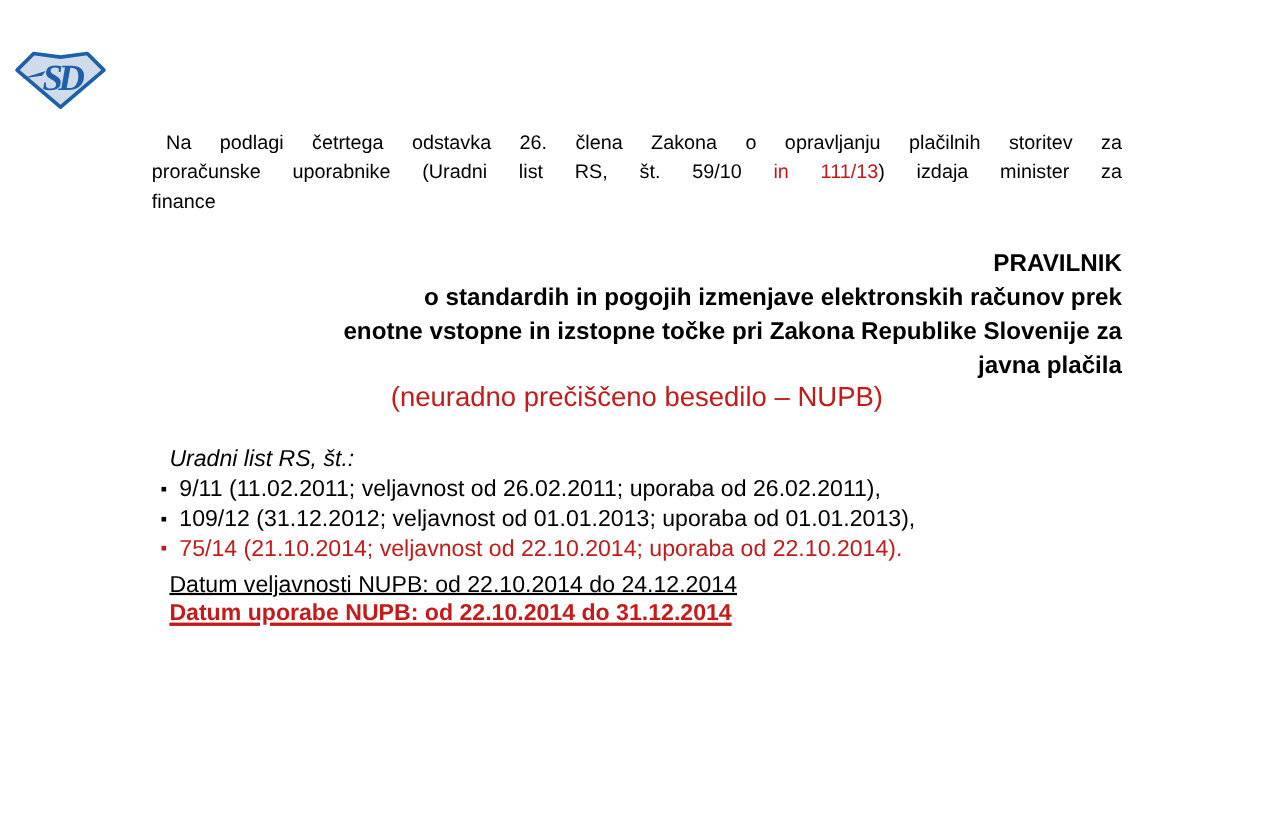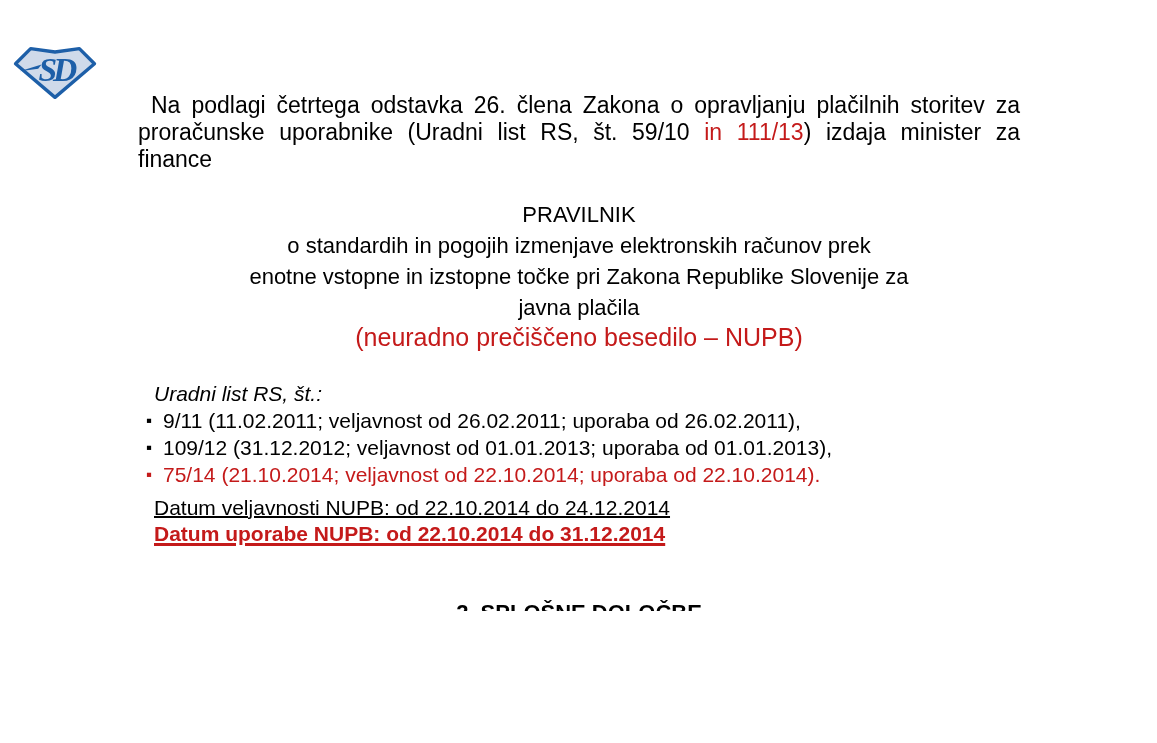--- a/index.html
+++ b/index.html
@@ -26,36 +26,36 @@
 
   
   .content {
     position: absolute;
     left: 138px;
     top: 0;
     width: 882px;
   }
 
   .intro {
-    margin-top: 92px;
-    font-size: 23px;
+    margin-top: 116px;
+    font-size: 18px;
     line-height: 27px;
   }
   .intro .jline { text-align: justify; text-align-last: justify; }
   .intro .line1 { text-indent: 13px; }
   .intro .lastline { text-align: left; }
 
   .red { color: #c41a1a; }
 
   .title-block {
     margin-top: 26px;
     font-size: 22px;
     line-height: 31px;
-    font-weight: normal;
-    text-align: center;
+    font-weight: bold;
+    text-align: right;
   }
 
   .nupb {
     font-size: 25px;
     line-height: 28px;
     font-weight: normal;
     text-align: center;
     color: #c41a1a;
   }
 

